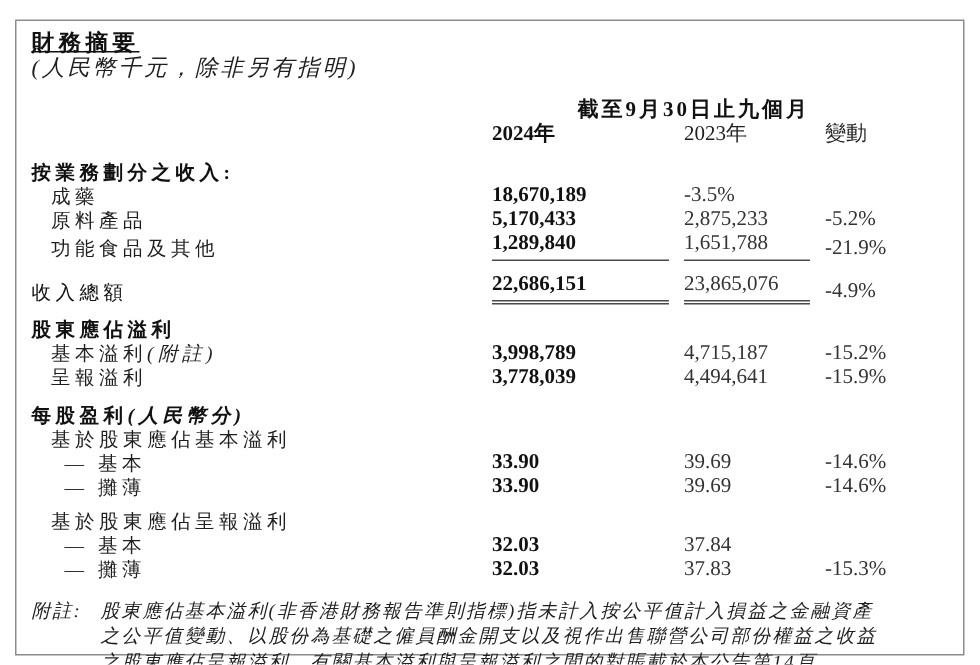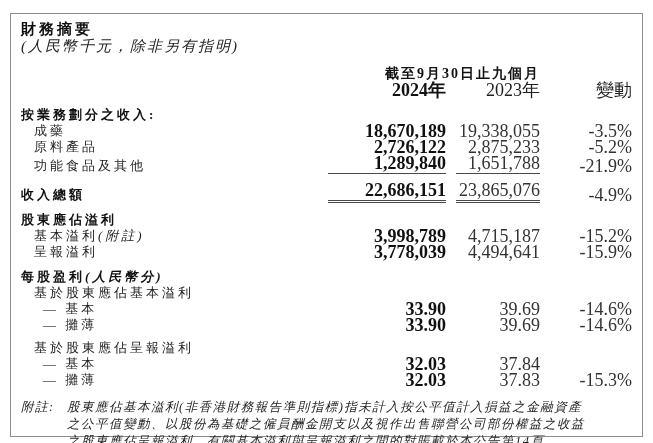--- a/index.html
+++ b/index.html
@@ -22,41 +22,42 @@
     padding:6px 10px 4px 10px;
     background:var(--bg);
   }
   
   .title{
     font-size:15px;
     font-weight:bold;
     letter-spacing:3px;
     color:var(--ink-bold);
     line-height:18px;
+    text-decoration:underline;
   }
   .subtitle{
     font-size:15px;
     font-style:italic;
     letter-spacing:2px;
     line-height:16px;
     margin-bottom:12px;
   }
   
   .row{
     display:grid;
     grid-template-columns:1fr 118px 84px 82px;
     column-gap:10px;
     line-height:16px;
     align-items:end;
   }
   .c{font-size:13px;}
   .c.lab{letter-spacing:3px;white-space:nowrap;}
   .c.num{
-    text-align:right;
-    font-size:18px;
+    text-align:left;
+    font-size:14px;
     letter-spacing:0;
     font-variant-numeric:tabular-nums;
   }
   .c.num.v24{font-weight:bold;color:var(--ink-bold);}
   .c.num.v23,.c.num.chg{color:#333;}
   .period-cell{
     grid-column:2 / 4;
     text-align:right;
     font-weight:bold;
     font-size:14px;
@@ -65,21 +66,21 @@
     color:var(--ink-bold);
   }
   .colhead{font-size:13.5px;letter-spacing:1px;}
   .colhead.v24{font-weight:bold;color:var(--ink-bold);}
   .header-row2{margin-bottom:5px;}
   
   .kind-section{margin-top:9px;}
   .kind-section .lab{font-weight:bold;color:var(--ink-bold);}
   .kind-subsection .lab{font-weight:normal;}
   .kind-total{margin-top:8px;}
-  .kind-total .lab{font-weight:bold;color:var(--ink-bold);}
+  .kind-total .lab{font-weight:normal;color:var(--ink-bold);}
   .gap-before{margin-top:7px;}
   .ind-1 .lab{padding-left:13px;}
   .ind-2 .lab{padding-left:22px;}
   .note{font-style:italic;font-weight:normal;}
   .kind-section .note{font-weight:bold;}
   .rule-s{border-bottom:1px solid #4a4a4a;padding-bottom:2px;}
   .rule-d{border-bottom:3px double #4a4a4a;padding-bottom:2px;}
   
   .footnote{
     display:flex;
@@ -116,26 +117,25 @@
     <div id="rows">
         <div class="row kind-section">
           <div class="c lab">按業務劃分之收入:</div>
           <div class="c num v24"></div>
           <div class="c num v23"></div>
           <div class="c num chg"></div>
         </div>
         <div class="row kind-item ind-1">
           <div class="c lab">成藥</div>
           <div class="c num v24">18,670,189</div>
-          <div class="c num v23">19,338,055</div>
           <div class="c num chg">-3.5%</div>
         </div>
         <div class="row kind-item ind-1">
           <div class="c lab">原料產品</div>
-          <div class="c num v24">2,726,122</div>
+          <div class="c num v24">5,170,433</div>
           <div class="c num v23">2,875,233</div>
           <div class="c num chg">-5.2%</div>
         </div>
         <div class="row kind-item ind-1">
           <div class="c lab">功能食品及其他</div>
           <div class="c num v24 rule-s">1,289,840</div>
           <div class="c num v23 rule-s">1,651,788</div>
           <div class="c num chg">-21.9%</div>
         </div>
         <div class="row kind-total">

